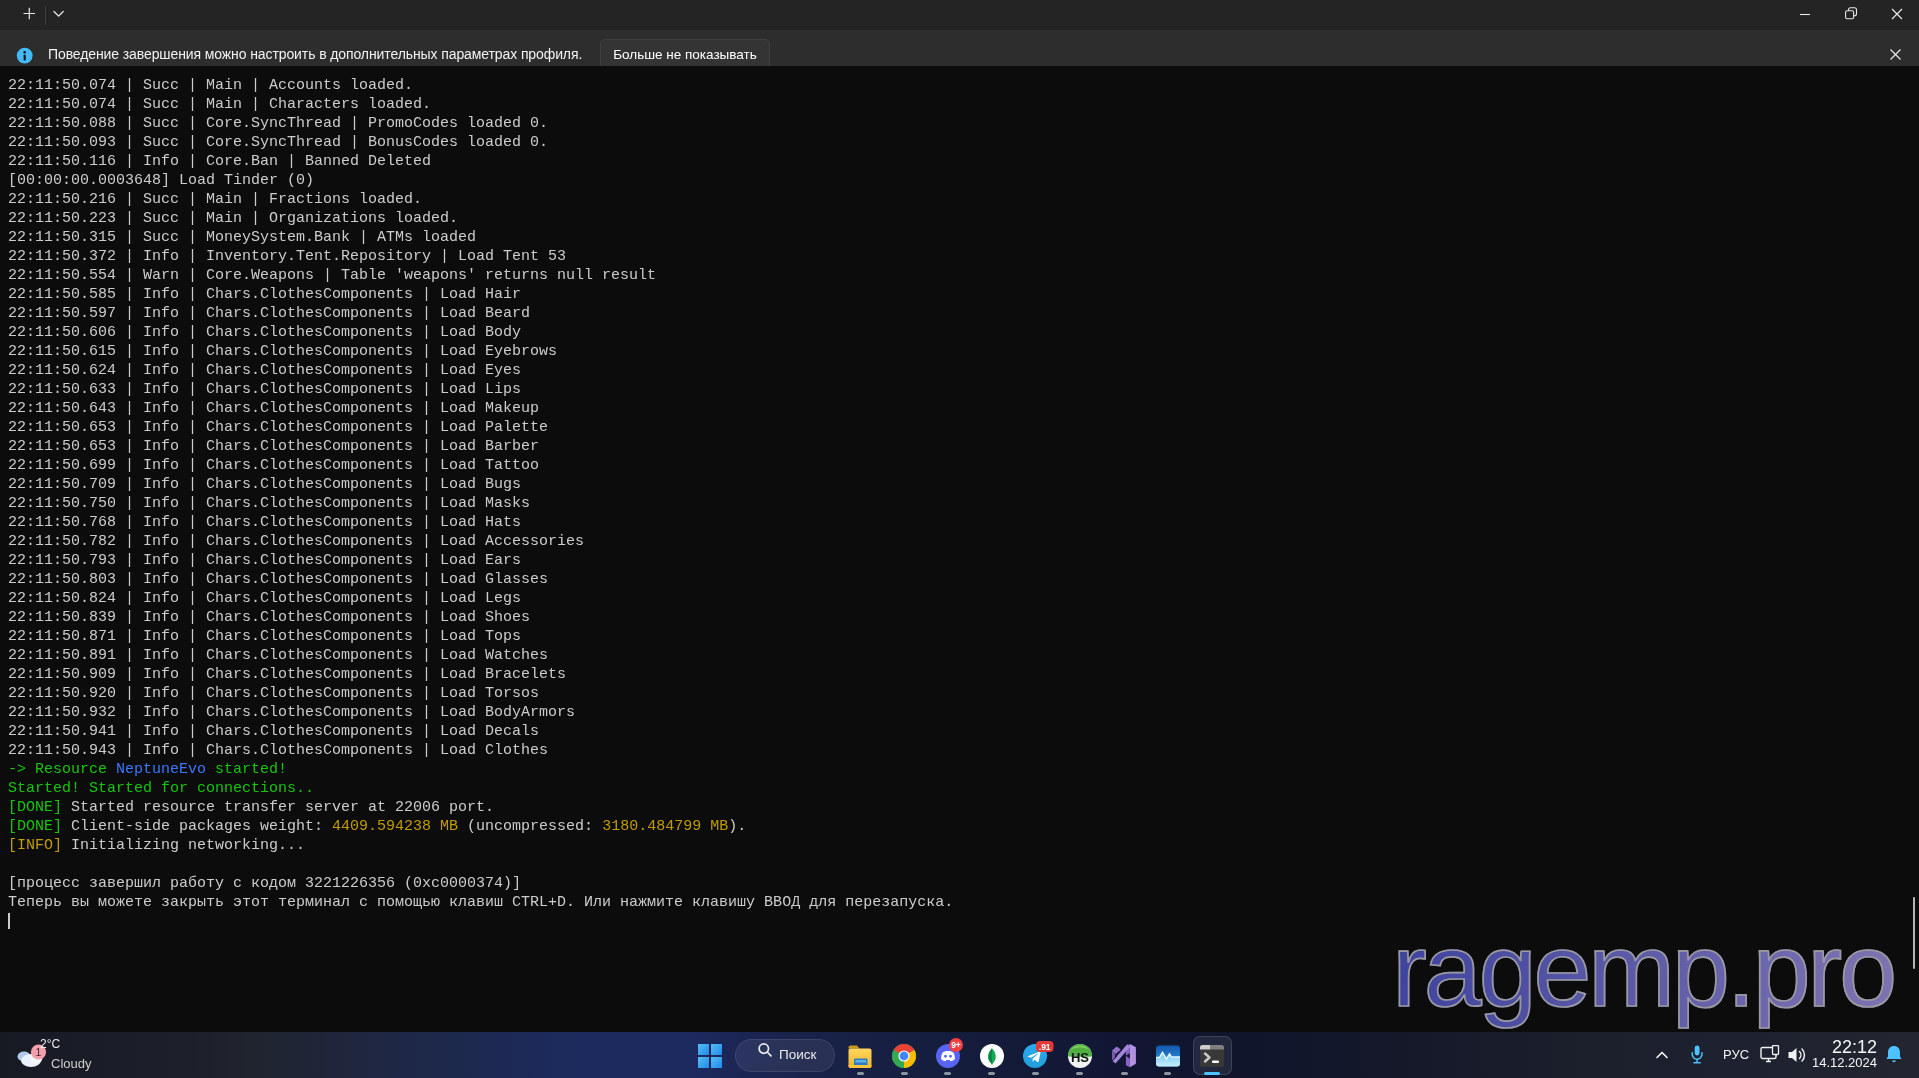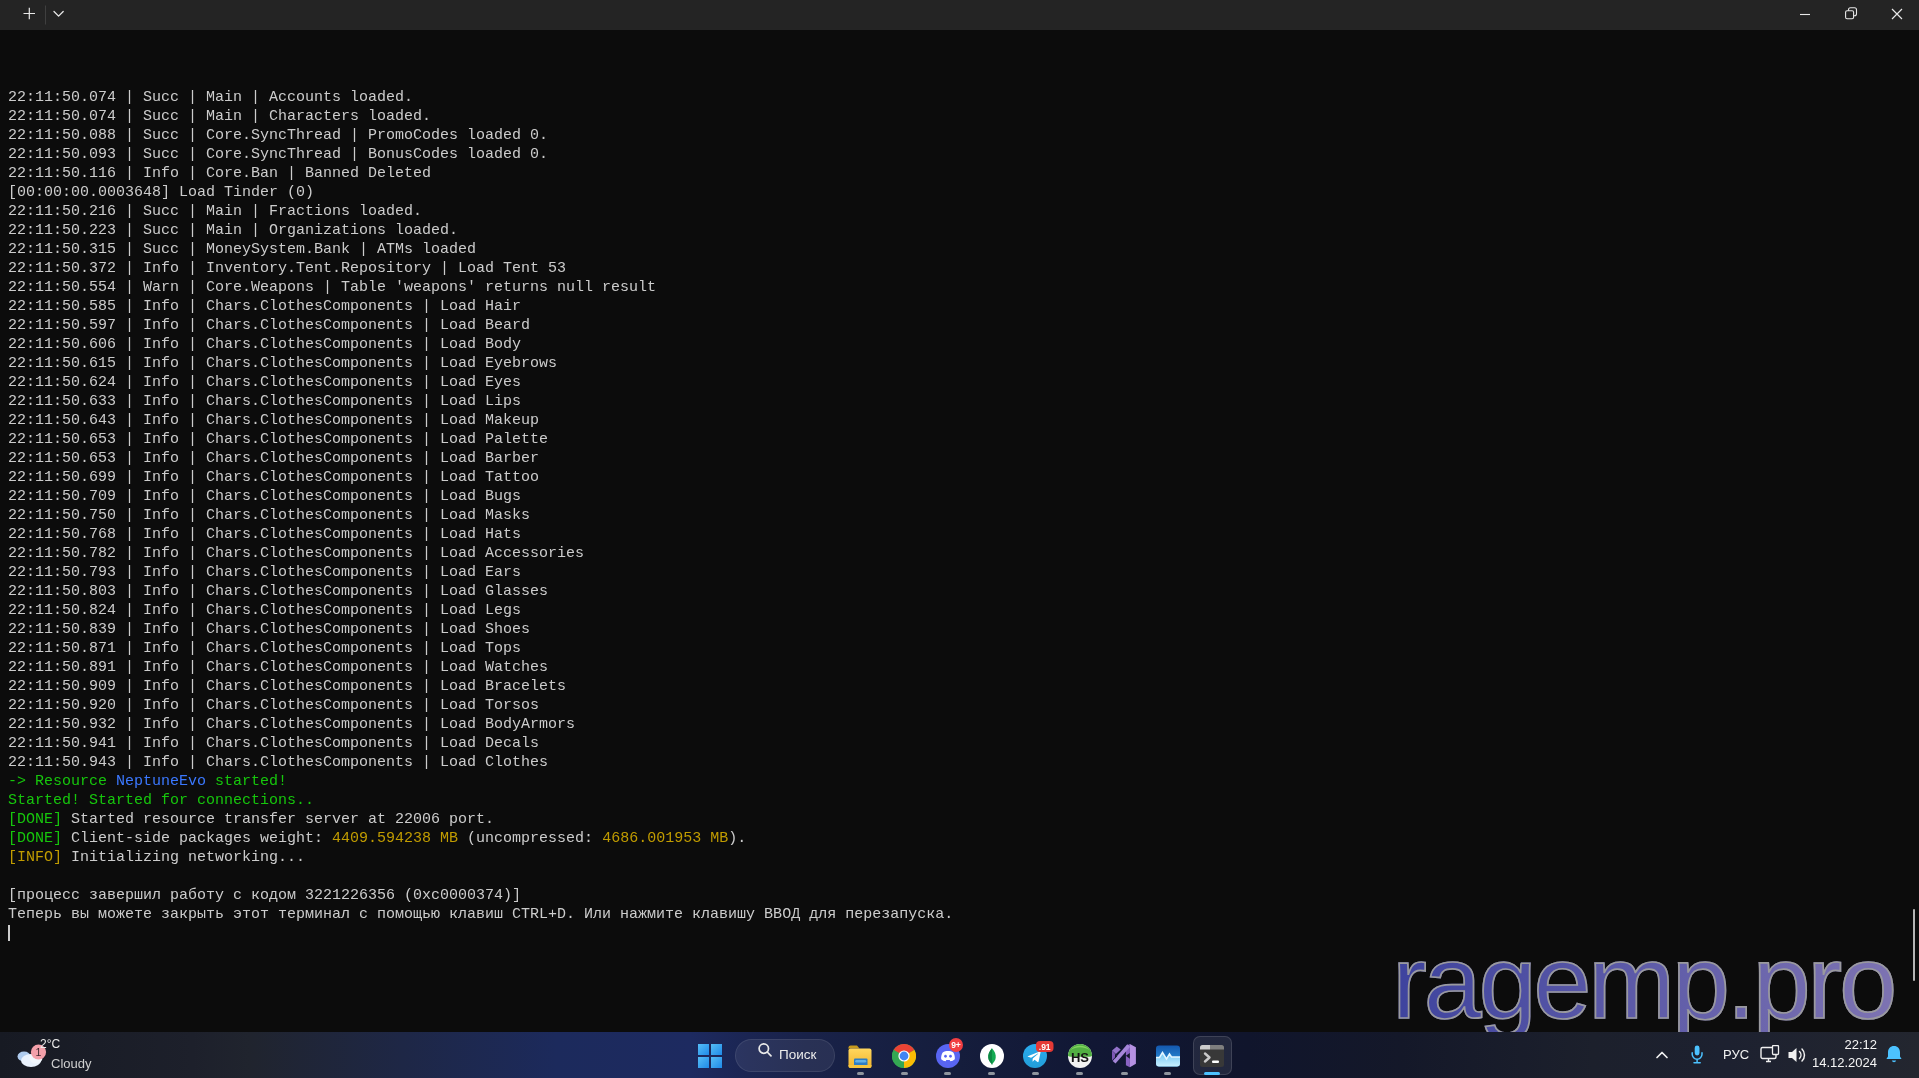--- a/index.html
+++ b/index.html
@@ -5,21 +5,21 @@
 *{margin:0;padding:0;box-sizing:border-box}
 html,body{width:1919px;height:1078px;overflow:hidden;background:#0c0c0c}
 #root{position:relative;width:1919px;height:1078px;font-family:"Liberation Sans",sans-serif}
 .abs{position:absolute}
 
 #titlebar{left:0;top:0;width:1919px;height:30px;background:#242424}
 #infobar{left:0;top:30px;width:1919px;height:48px;background:#2d2d2d}
 #infotext{left:48px;top:0;height:48px;line-height:48px;color:#f2f2f2;font-size:14px;letter-spacing:-0.1px}
 #infobtn{left:600px;top:9px;width:170px;height:31px;background:#343434;border:1px solid #404040;border-radius:5px;color:#fff;font-size:13.5px;text-align:center;line-height:29px}
 
-#console{left:0;top:78px;width:1919px;height:954px;background:#0c0c0c}
+#console{left:0;top:66px;width:1919px;height:954px;background:#0c0c0c}
 #log{position:absolute;left:8px;top:9.5px;font-family:"Liberation Mono",monospace;font-size:15px;line-height:19px;color:#cccccc;white-space:pre}
 #log .g{color:#16c60c}
 #log .b{color:#3b78ff}
 #log .y{color:#c19c00}
 #cursor{left:8px;top:847px;width:1.5px;height:16px;background:#cccccc}
 #thumb{left:1913px;top:831px;width:2px;height:72px;background:#b5b5b5;border-radius:1px}
 #wm{right:25px;bottom:-9.5px;font-weight:normal;font-size:104px;letter-spacing:-3px;
  background:linear-gradient(90deg,#3e439e,#7d73b2);-webkit-background-clip:text;background-clip:text;
  color:transparent;-webkit-text-stroke:1.7px #9a9a9e;white-space:nowrap}
 
@@ -28,36 +28,48 @@
  #151d3c 50%,#111734 57%,#10152c 65%,#141829 73%,#1c202c 83%,#1d2130 90%,#23262f 100%)}
 .tb-ico{position:absolute;top:11.5px;width:24px;height:24px}
 .dash{position:absolute;top:39.5px;width:7px;height:3px;border-radius:1.5px;background:#8f959e}
 #wx1{left:40px;top:5px;color:#eaeaea;font-size:12px}
 #wx2{left:51px;top:24px;color:#cfcfcf;font-size:13px}
 #searchpill{left:735px;top:7px;width:100px;height:33px;border-radius:17px;background:rgba(255,255,255,.07);border:1px solid rgba(255,255,255,.09)}
 #searchtxt{left:779px;top:0;height:55px;line-height:45px;color:#ebebeb;font-size:13.5px}
 #termbtn{left:1192.5px;top:3.5px;width:39px;height:39px;border-radius:7px;background:rgba(255,255,255,.08);border:1px solid rgba(255,255,255,.13)}
 #bluedash{left:1204px;top:39.5px;width:16px;height:3px;border-radius:1.5px;background:#4cc2ff}
 .tray{position:absolute;color:#f0f0f0}
-#clk1{right:42px;top:5px;font-size:13px;color:#f5f5f5;}
+#clk1{right:42px;top:5px;font-size:18px;color:#f5f5f5;}
 #clk2{right:42px;top:23px;font-size:13px;color:#f5f5f5;text-align:left}
 #rus{left:1723px;top:0;height:62px;line-height:45px;font-size:13px;color:#f2f2f2}
 </style>
 </head>
 <body>
 <div id="root">
   <div class="abs" id="titlebar">
 <svg class="abs" style="left:0;top:0" width="1919" height="30">
  <path d="M23.5 13.5 H35 M29.3 7.7 V19.3" stroke="#e8e8e8" stroke-width="1.2" fill="none"></path>
  <rect x="45" y="5.5" width="1" height="19" fill="#3f3f3f"></rect>
  <path d="M54 11.5 l4.6 4.6 l4.6 -4.6" stroke="#e8e8e8" stroke-width="1.3" fill="none" stroke-linecap="round" stroke-linejoin="round"></path>
  <path d="M1800 14.5 H1810" stroke="#e8e8e8" stroke-width="1.1" fill="none"></path>
  <rect x="1848.5" y="7.8" width="8" height="8" rx="2" stroke="#e8e8e8" stroke-width="1.1" fill="none"></rect>
  <rect x="1845.6" y="10.7" width="8" height="8" rx="1.5" stroke="#e8e8e8" stroke-width="1.1" fill="#242424"></rect>
  <path d="M1892 9 L1902 19 M1902 9 L1892 19" stroke="#e8e8e8" stroke-width="1.2" fill="none"></path>
+</svg>
+</div>
+  <div class="abs" id="infobar">
+<svg class="abs" style="left:16px;top:17px" width="18" height="18">
+ <circle cx="8.7" cy="8.6" r="7.9" fill="#45b9f5"></circle>
+ <circle cx="8.7" cy="5.2" r="1.3" fill="#15181c"></circle>
+ <rect x="7.6" y="7.5" width="2.2" height="6" rx="1.1" fill="#15181c"></rect>
+</svg>
+<div class="abs" id="infotext">Поведение завершения можно настроить в дополнительных параметрах профиля.</div>
+<div class="abs" id="infobtn">Больше не показывать</div>
+<svg class="abs" style="left:1890px;top:19px" width="12" height="12">
+ <path d="M0.5 0.5 L10.5 10.5 M10.5 0.5 L0.5 10.5" stroke="#e8e8e8" stroke-width="1.2" fill="none"></path>
 </svg>
 </div>
   <div class="abs" id="console">
       <pre id="log">22:11:50.074 | Succ | Main | Accounts loaded.
 22:11:50.074 | Succ | Main | Characters loaded.
 22:11:50.088 | Succ | Core.SyncThread | PromoCodes loaded 0.
 22:11:50.093 | Succ | Core.SyncThread | BonusCodes loaded 0.
 22:11:50.116 | Info | Core.Ban | Banned Deleted
 [00:00:00.0003648] Load Tinder (0)
 22:11:50.216 | Succ | Main | Fractions loaded.
@@ -86,21 +98,21 @@
 22:11:50.871 | Info | Chars.ClothesComponents | Load Tops
 22:11:50.891 | Info | Chars.ClothesComponents | Load Watches
 22:11:50.909 | Info | Chars.ClothesComponents | Load Bracelets
 22:11:50.920 | Info | Chars.ClothesComponents | Load Torsos
 22:11:50.932 | Info | Chars.ClothesComponents | Load BodyArmors
 22:11:50.941 | Info | Chars.ClothesComponents | Load Decals
 22:11:50.943 | Info | Chars.ClothesComponents | Load Clothes
 <span class="g">-&gt; Resource </span><span class="b">NeptuneEvo</span><span class="g"> started!</span>
 <span class="g">Started! Started for connections..</span>
 <span class="g">[DONE]</span> Started resource transfer server at 22006 port.
-<span class="g">[DONE]</span> Client-side packages weight: <span class="y">4409.594238 MB</span> (uncompressed: <span class="y">4686.001953 MB</span>).
+<span class="g">[DONE]</span> Client-side packages weight: <span class="y">4409.594238 MB</span> (uncompressed: <span class="y">3180.484799 MB</span>).
 <span class="y">[INFO]</span> Initializing networking...
 
 [процесс завершил работу с кодом 3221226356 (0xc0000374)]
 Теперь вы можете закрыть этот терминал с помощью клавиш CTRL+D. Или нажмите клавишу ВВОД для перезапуска.</pre>
     <div class="abs" id="cursor"></div>
     <div class="abs" id="thumb"></div>
     <div class="abs" id="wm">ragemp.pro</div>
   </div>
   <div class="abs" id="taskbar">
 <svg class="abs" style="left:14px;top:6px" width="36" height="36">

